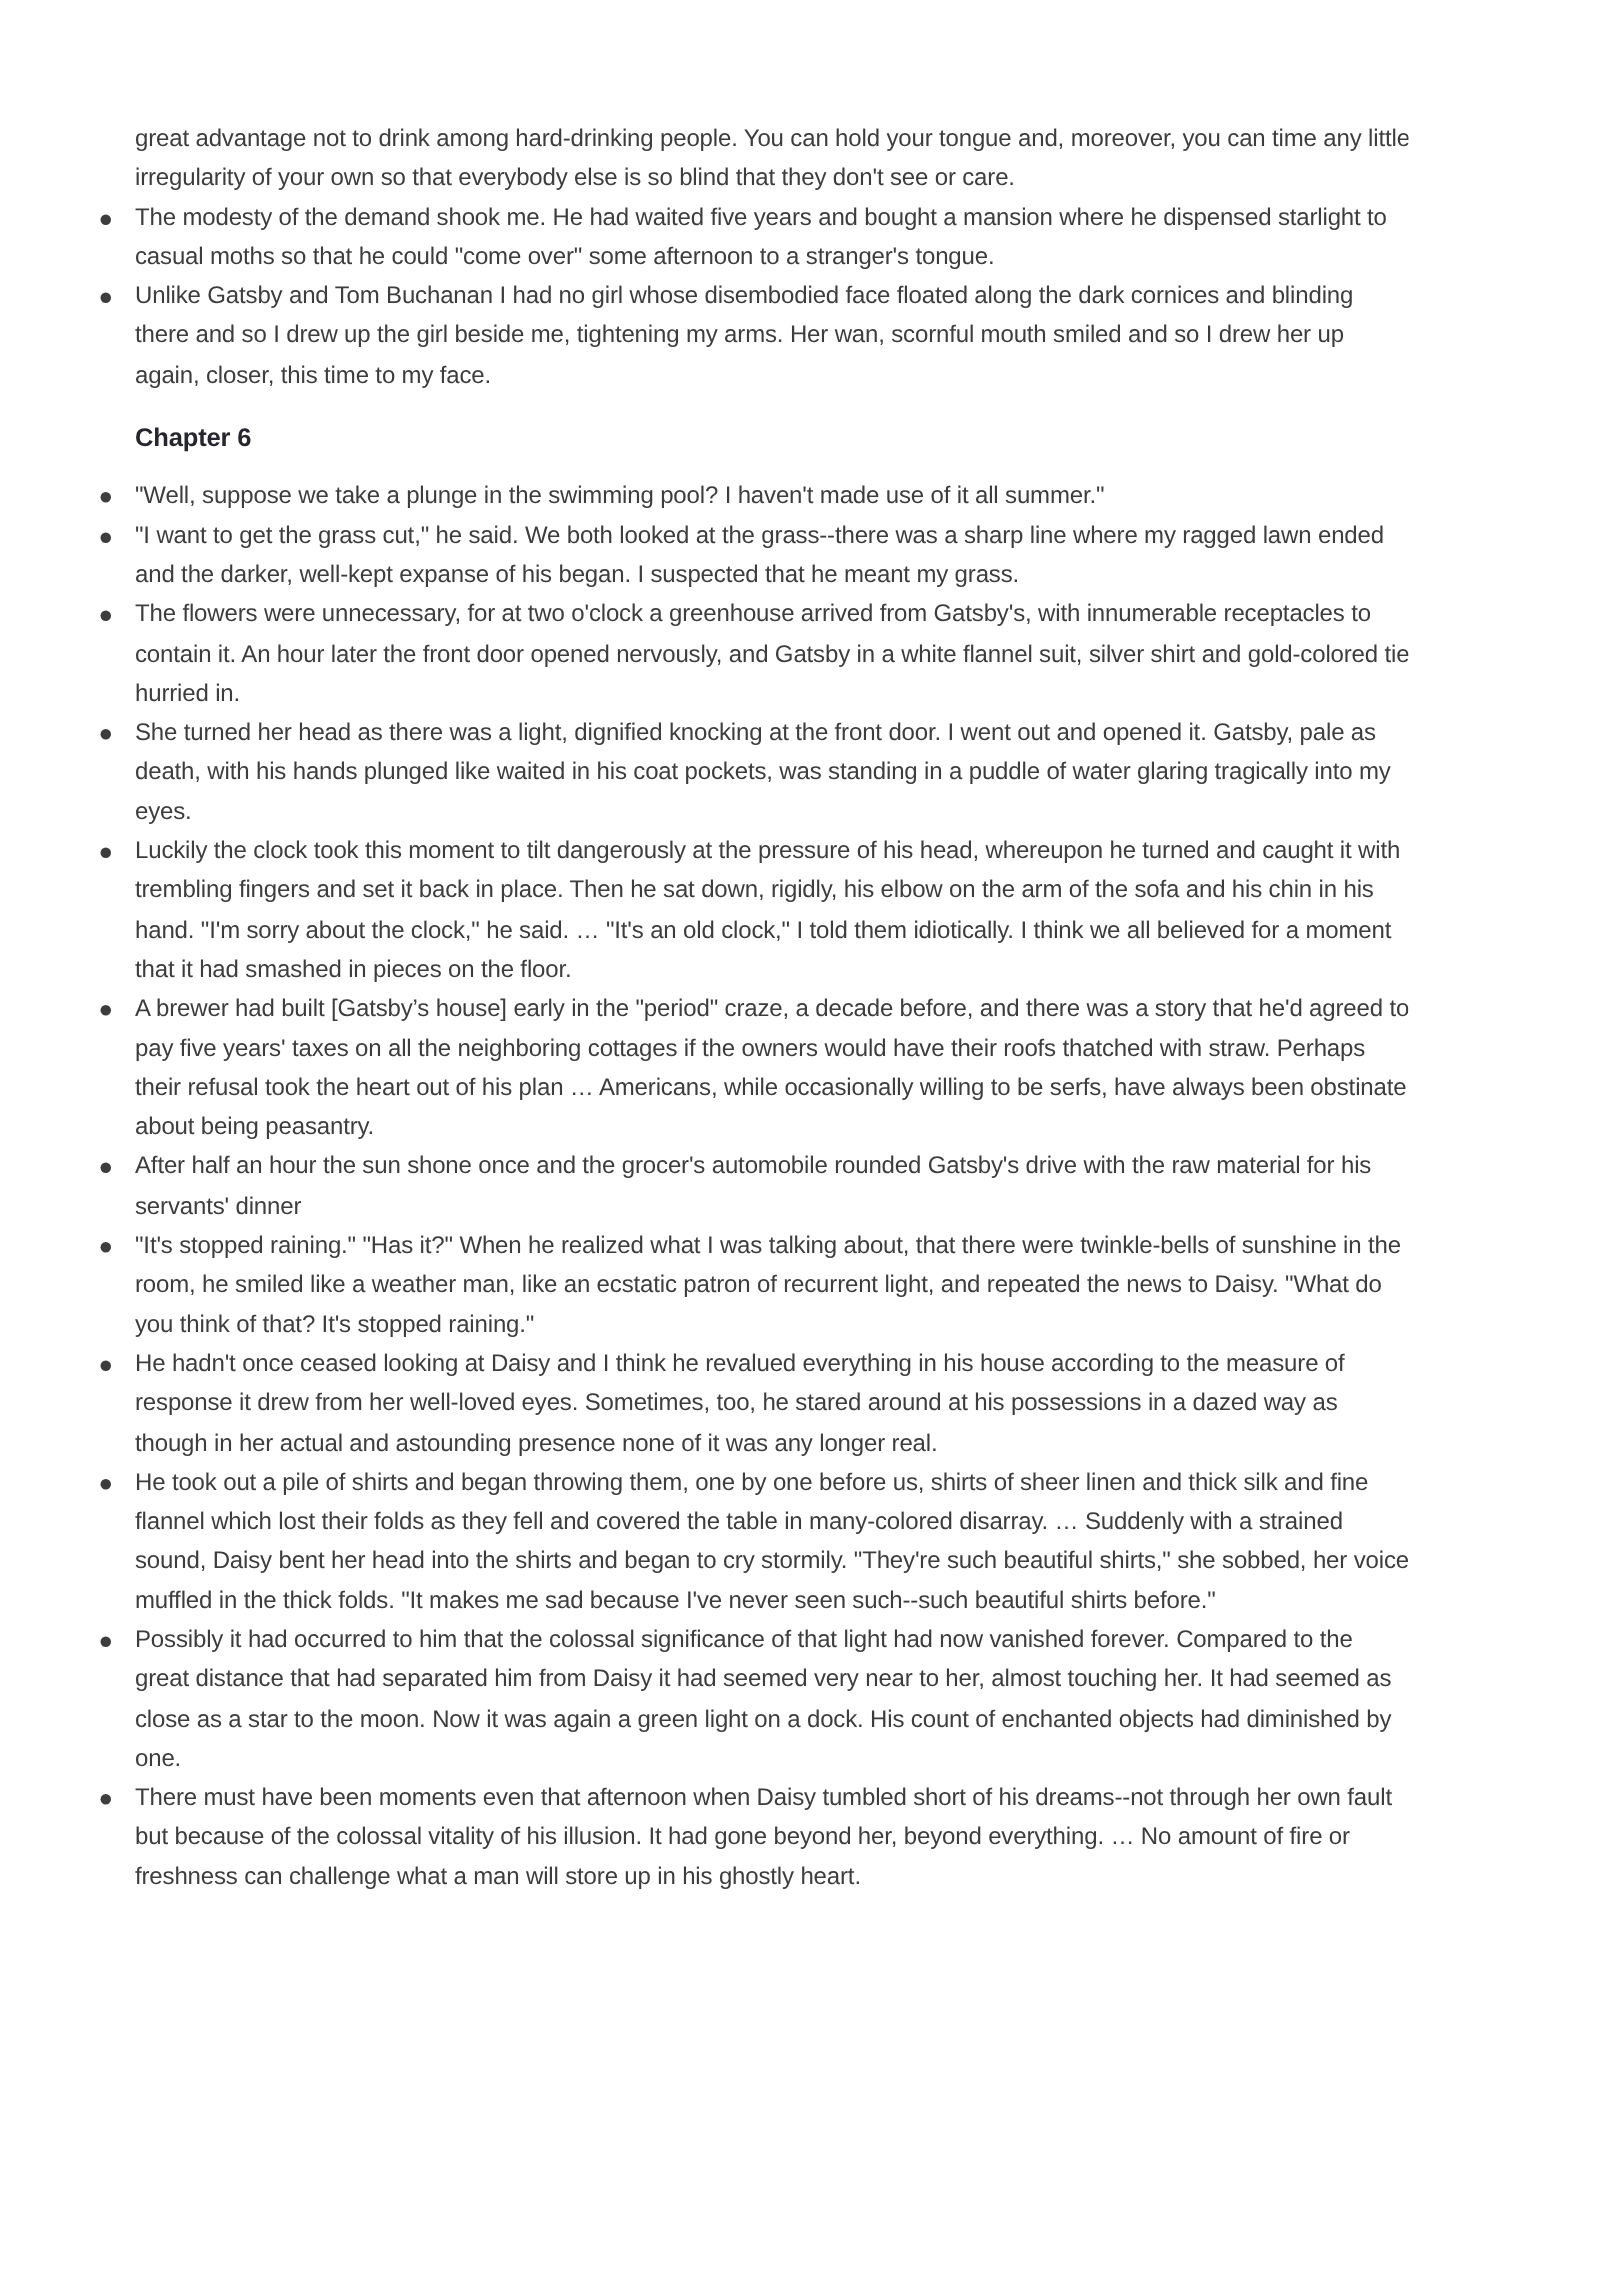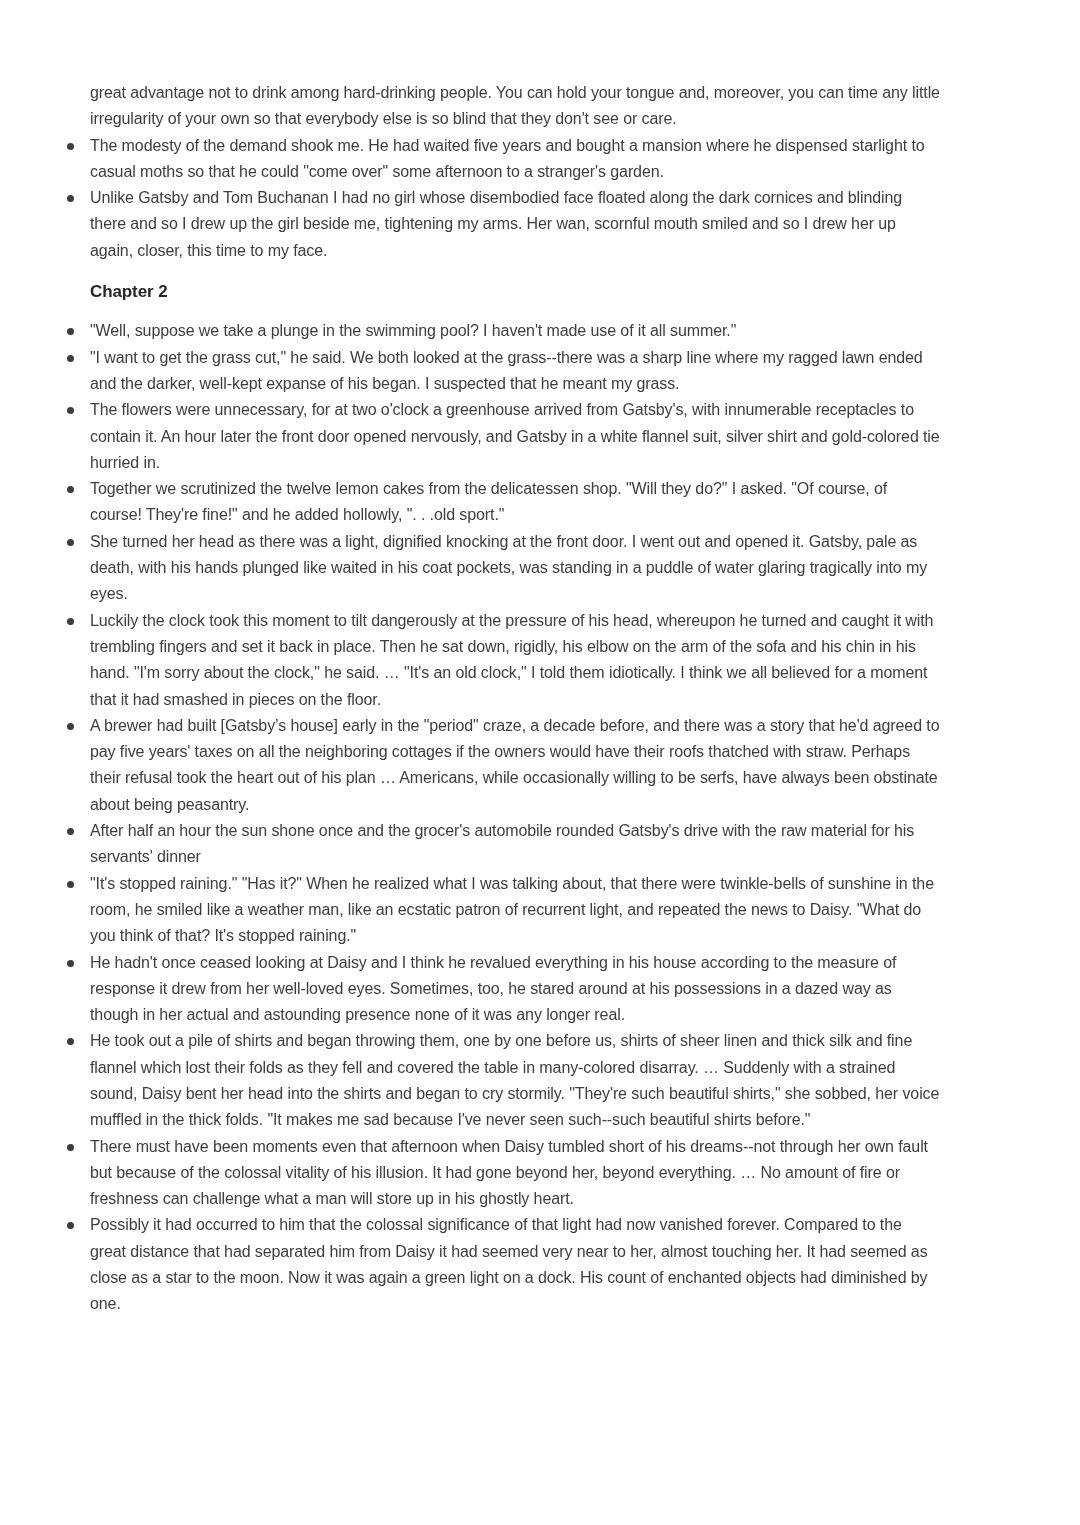--- a/index.html
+++ b/index.html
@@ -60,35 +60,34 @@
   }
 </style>
 </head>
 <body>
 
 <div class="page">
   <div class="content">
     <p class="para">great advantage not to drink among hard-drinking people. You can hold your tongue and, moreover, you can time any little irregularity of your own so that everybody else is so blind that they don't see or care.</p>
 
     <ul class="quote-list">
-        <li>The modesty of the demand shook me. He had waited five years and bought a mansion where he dispensed starlight to casual moths so that he could "come over" some afternoon to a stranger's garden.</li>
+        <li>The modesty of the demand shook me. He had waited five years and bought a mansion where he dispensed starlight to casual moths so that he could "come over" some afternoon to a stranger's tongue.</li>
         <li>Unlike Gatsby and Tom Buchanan I had no girl whose disembodied face floated along the dark cornices and blinding there and so I drew up the girl beside me, tightening my arms. Her wan, scornful mouth smiled and so I drew her up again, closer, this time to my face.</li>
       </ul>
 
-    <h2 class="chapter-heading">Chapter 2</h2>
+    <h2 class="chapter-heading">Chapter 6</h2>
 
     <ul class="quote-list">
         <li>"Well, suppose we take a plunge in the swimming pool? I haven't made use of it all summer."</li>
         <li>"I want to get the grass cut," he said. We both looked at the grass--there was a sharp line where my ragged lawn ended and the darker, well-kept expanse of his began. I suspected that he meant my grass.</li>
         <li>The flowers were unnecessary, for at two o'clock a greenhouse arrived from Gatsby's, with innumerable receptacles to contain it. An hour later the front door opened nervously, and Gatsby in a white flannel suit, silver shirt and gold-colored tie hurried in.</li>
-        <li>Together we scrutinized the twelve lemon cakes from the delicatessen shop. "Will they do?" I asked. "Of course, of course! They're fine!" and he added hollowly, ". . .old sport."</li>
         <li>She turned her head as there was a light, dignified knocking at the front door. I went out and opened it. Gatsby, pale as death, with his hands plunged like waited in his coat pockets, was standing in a puddle of water glaring tragically into my eyes.</li>
         <li>Luckily the clock took this moment to tilt dangerously at the pressure of his head, whereupon he turned and caught it with trembling fingers and set it back in place. Then he sat down, rigidly, his elbow on the arm of the sofa and his chin in his hand. "I'm sorry about the clock," he said. … "It's an old clock," I told them idiotically. I think we all believed for a moment that it had smashed in pieces on the floor.</li>
         <li>A brewer had built [Gatsby’s house] early in the "period" craze, a decade before, and there was a story that he'd agreed to pay five years' taxes on all the neighboring cottages if the owners would have their roofs thatched with straw. Perhaps their refusal took the heart out of his plan … Americans, while occasionally willing to be serfs, have always been obstinate about being peasantry.</li>
         <li>After half an hour the sun shone once and the grocer's automobile rounded Gatsby's drive with the raw material for his servants' dinner</li>
         <li>"It's stopped raining." "Has it?" When he realized what I was talking about, that there were twinkle-bells of sunshine in the room, he smiled like a weather man, like an ecstatic patron of recurrent light, and repeated the news to Daisy. "What do you think of that? It's stopped raining."</li>
         <li>He hadn't once ceased looking at Daisy and I think he revalued everything in his house according to the measure of response it drew from her well-loved eyes. Sometimes, too, he stared around at his possessions in a dazed way as though in her actual and astounding presence none of it was any longer real.</li>
         <li>He took out a pile of shirts and began throwing them, one by one before us, shirts of sheer linen and thick silk and fine flannel which lost their folds as they fell and covered the table in many-colored disarray. … Suddenly with a strained sound, Daisy bent her head into the shirts and began to cry stormily. "They're such beautiful shirts," she sobbed, her voice muffled in the thick folds. "It makes me sad because I've never seen such--such beautiful shirts before."</li>
+        <li>Possibly it had occurred to him that the colossal significance of that light had now vanished forever. Compared to the great distance that had separated him from Daisy it had seemed very near to her, almost touching her. It had seemed as close as a star to the moon. Now it was again a green light on a dock. His count of enchanted objects had diminished by one.</li>
         <li>There must have been moments even that afternoon when Daisy tumbled short of his dreams--not through her own fault but because of the colossal vitality of his illusion. It had gone beyond her, beyond everything. … No amount of fire or freshness can challenge what a man will store up in his ghostly heart.</li>
-        <li>Possibly it had occurred to him that the colossal significance of that light had now vanished forever. Compared to the great distance that had separated him from Daisy it had seemed very near to her, almost touching her. It had seemed as close as a star to the moon. Now it was again a green light on a dock. His count of enchanted objects had diminished by one.</li>
       </ul>
   </div>
 </div>
 
 </body></html>

